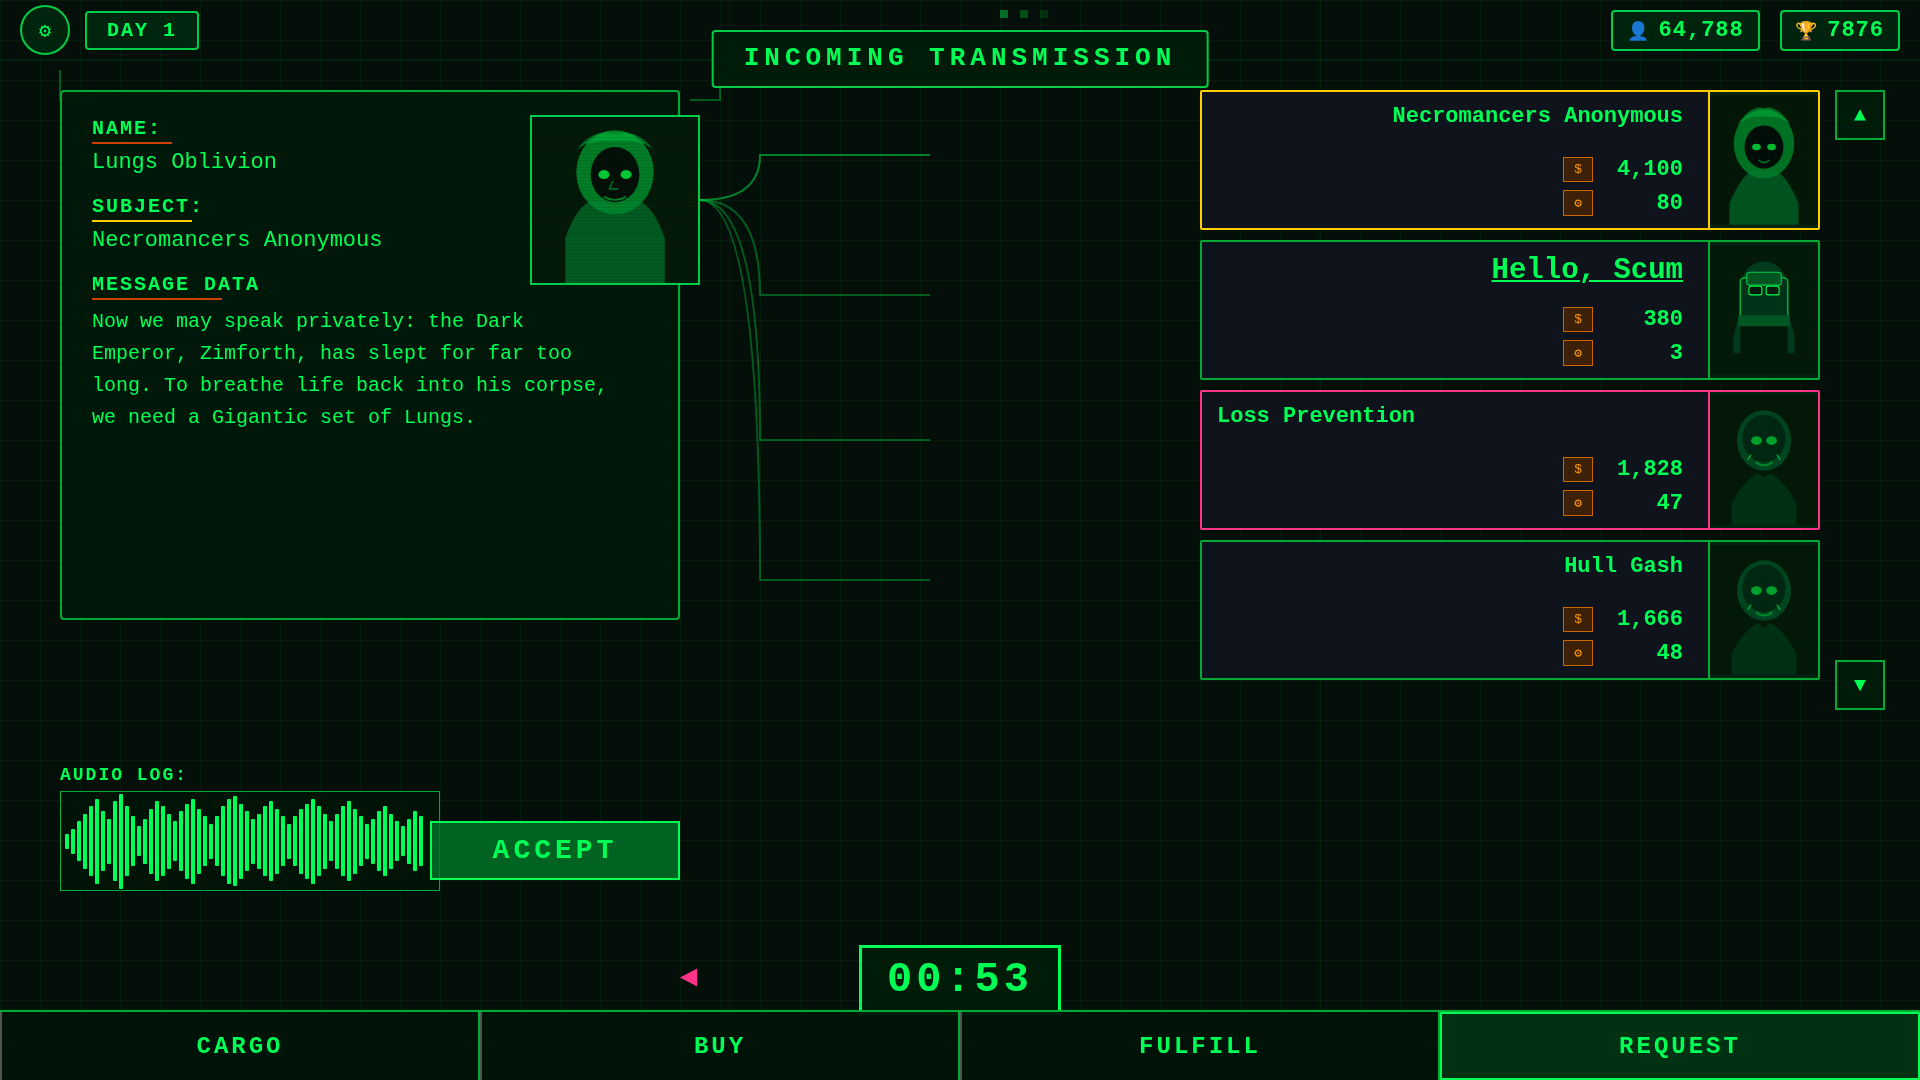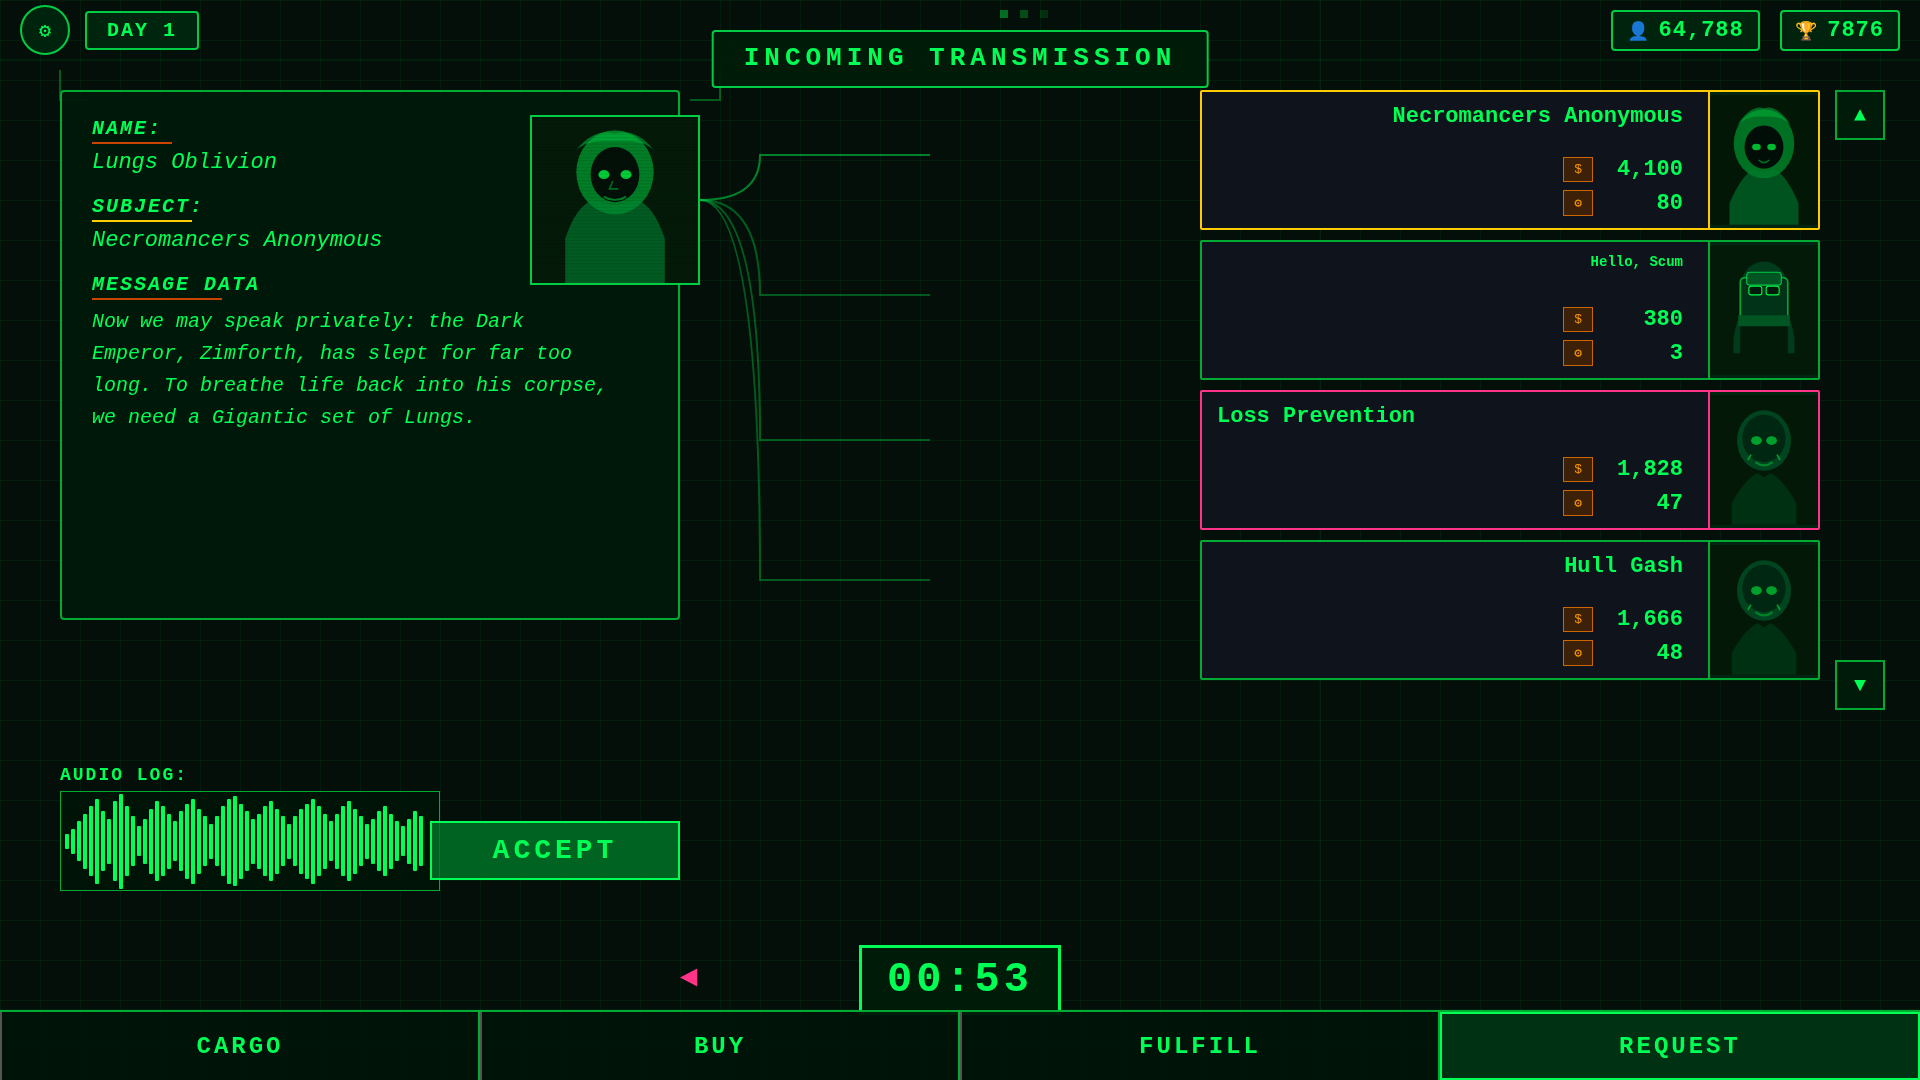--- a/index.html
+++ b/index.html
@@ -105,21 +105,20 @@
       position: absolute;
       top: 90px;
       left: 60px;
       width: 620px;
       height: 530px;
       background: rgba(0,25,10,0.95);
       border: 2px solid #00aa33;
       border-radius: 4px;
       padding: 25px 30px;
       z-index: 10;
-      font-style: italic;
     }
 
     .field-label {
       color: #00ff55;
       font-size: 20px;
       font-weight: bold;
       letter-spacing: 2px;
       margin-bottom: 6px;
     }
 
@@ -540,21 +539,21 @@
       <ellipse cx="43" cy="48" rx="4" ry="3" fill="#00ff44" opacity="0.8"></ellipse>
       <ellipse cx="57" cy="48" rx="4" ry="3" fill="#00ff44" opacity="0.8"></ellipse>
       <path d="M 45,60 Q 50,65 55,60" stroke="#00aa33" stroke-width="1.5" fill="none" opacity="0.7"></path>
       <path d="M 18,100 Q 30,72 42,68 L 50,72 L 58,68 Q 70,72 82,100 L 82,120 L 18,120 Z" fill="#008833" opacity="0.6"></path>
       <rect x="0" y="0" width="100" height="120" fill="rgba(0,0,0,0.1)"></rect>
     </svg>
       </div>
     </div>
     <div class="mission-card" style="border-color: rgb(0, 170, 51); background: rgba(15, 20, 30, 0.95); border-width: 2px; border-style: solid; border-radius: 2px; margin-bottom: 10px; display: flex; align-items: stretch; height: 140px; overflow: hidden;">
       <div style="flex:1; padding:12px 15px; display:flex; flex-direction:column; justify-content:space-between;">
-        <div style="color:#00ff55; font-size:14px; font-weight:bold; font-family:'Courier New',monospace; text-align:right; padding-right:10px;">Hello, Scum</div>
+        <div style="color:#00ff55; font-size:29px; font-weight:bold; font-family:'Courier New',monospace; text-align:right; padding-right:10px;text-decoration:underline;">Hello, Scum</div>
         <div style="display:flex; flex-direction:column; gap:8px; padding-right:10px;">
           <div style="display:flex; align-items:center; justify-content:flex-end; gap:10px;">
             <div style="background:rgba(80,40,0,0.7); border:1px solid #cc6600; padding:4px 10px; display:flex; align-items:center; gap:6px; font-size:13px; color:#ff9900; font-family:'Courier New',monospace;">
               <span>$</span>
             </div>
             <span style="color:#00ff55; font-size:22px; font-weight:bold; font-family:'Courier New',monospace; min-width:80px; text-align:right;">380</span>
           </div>
           <div style="display:flex; align-items:center; justify-content:flex-end; gap:10px;">
             <div style="background:rgba(80,40,0,0.7); border:1px solid #cc6600; padding:4px 10px; display:flex; align-items:center; gap:6px; font-size:13px; color:#ff9900; font-family:'Courier New',monospace;">
               <span>⚙</span>

